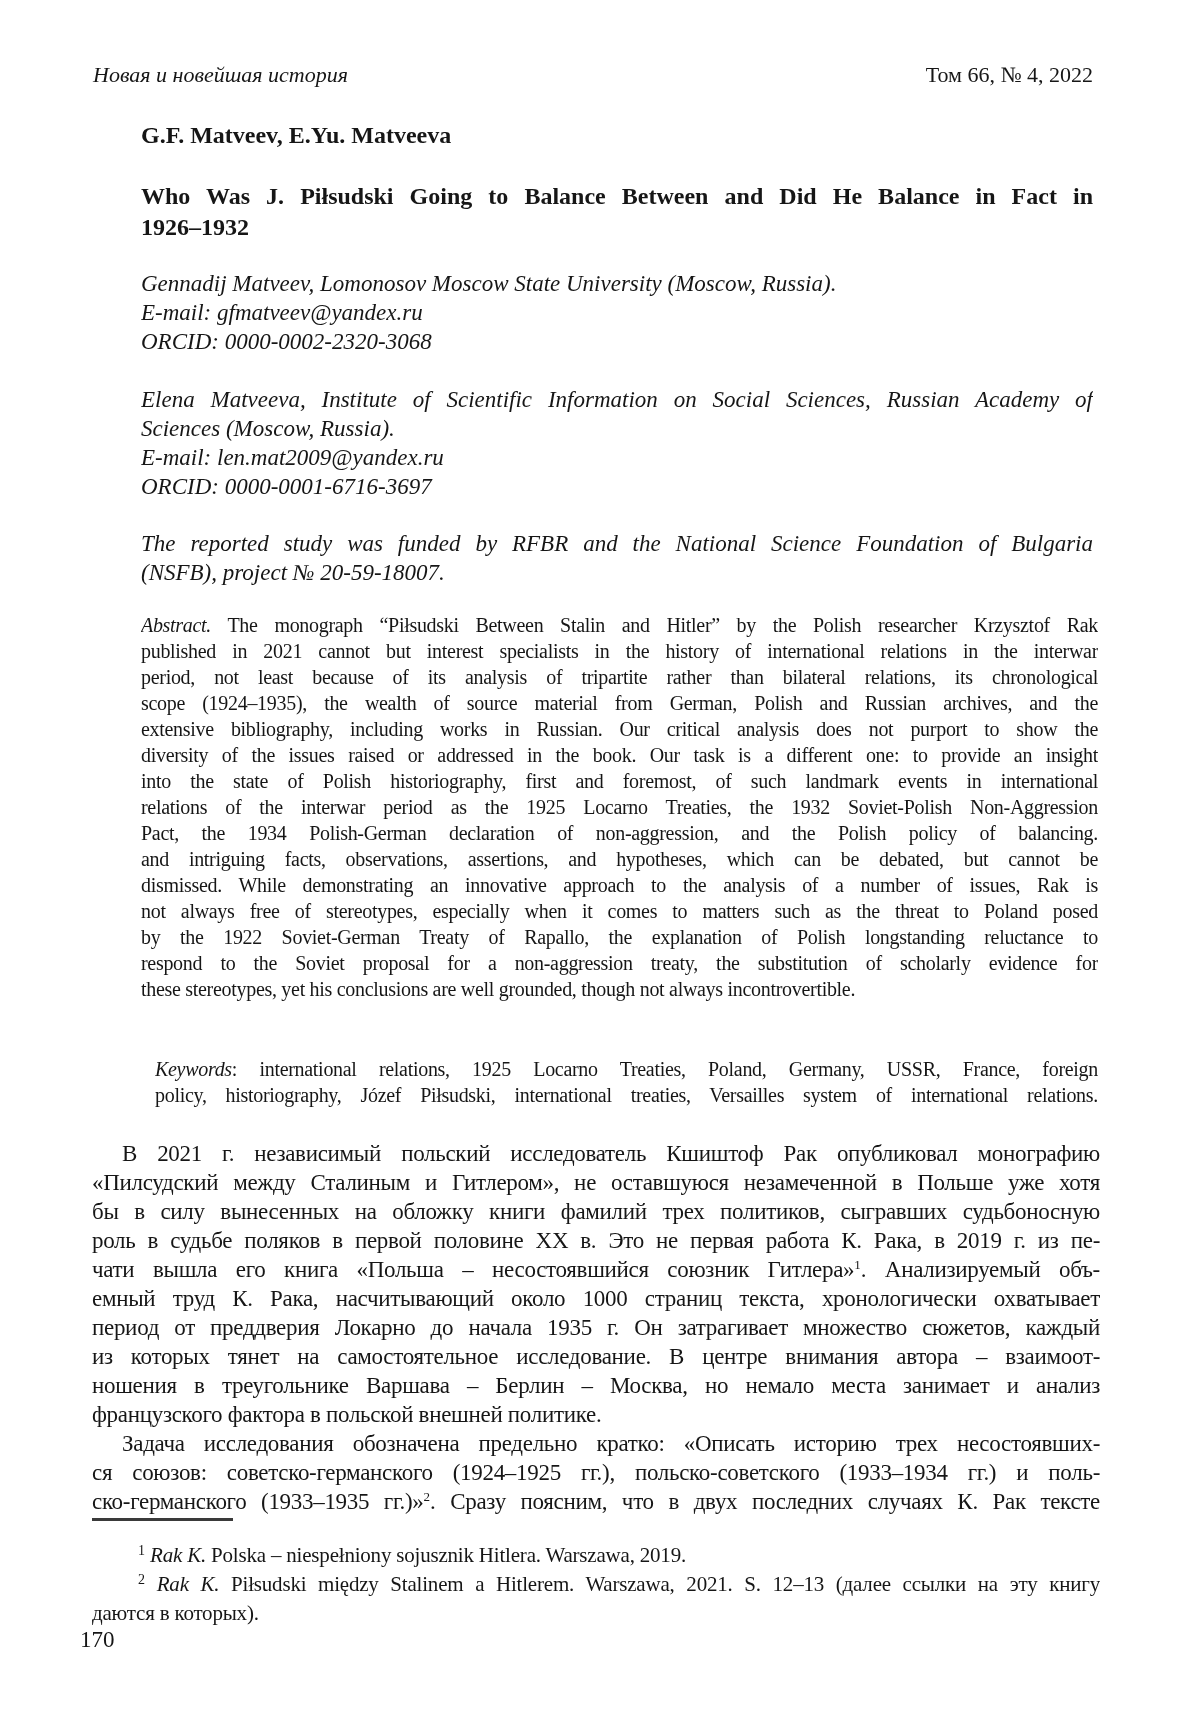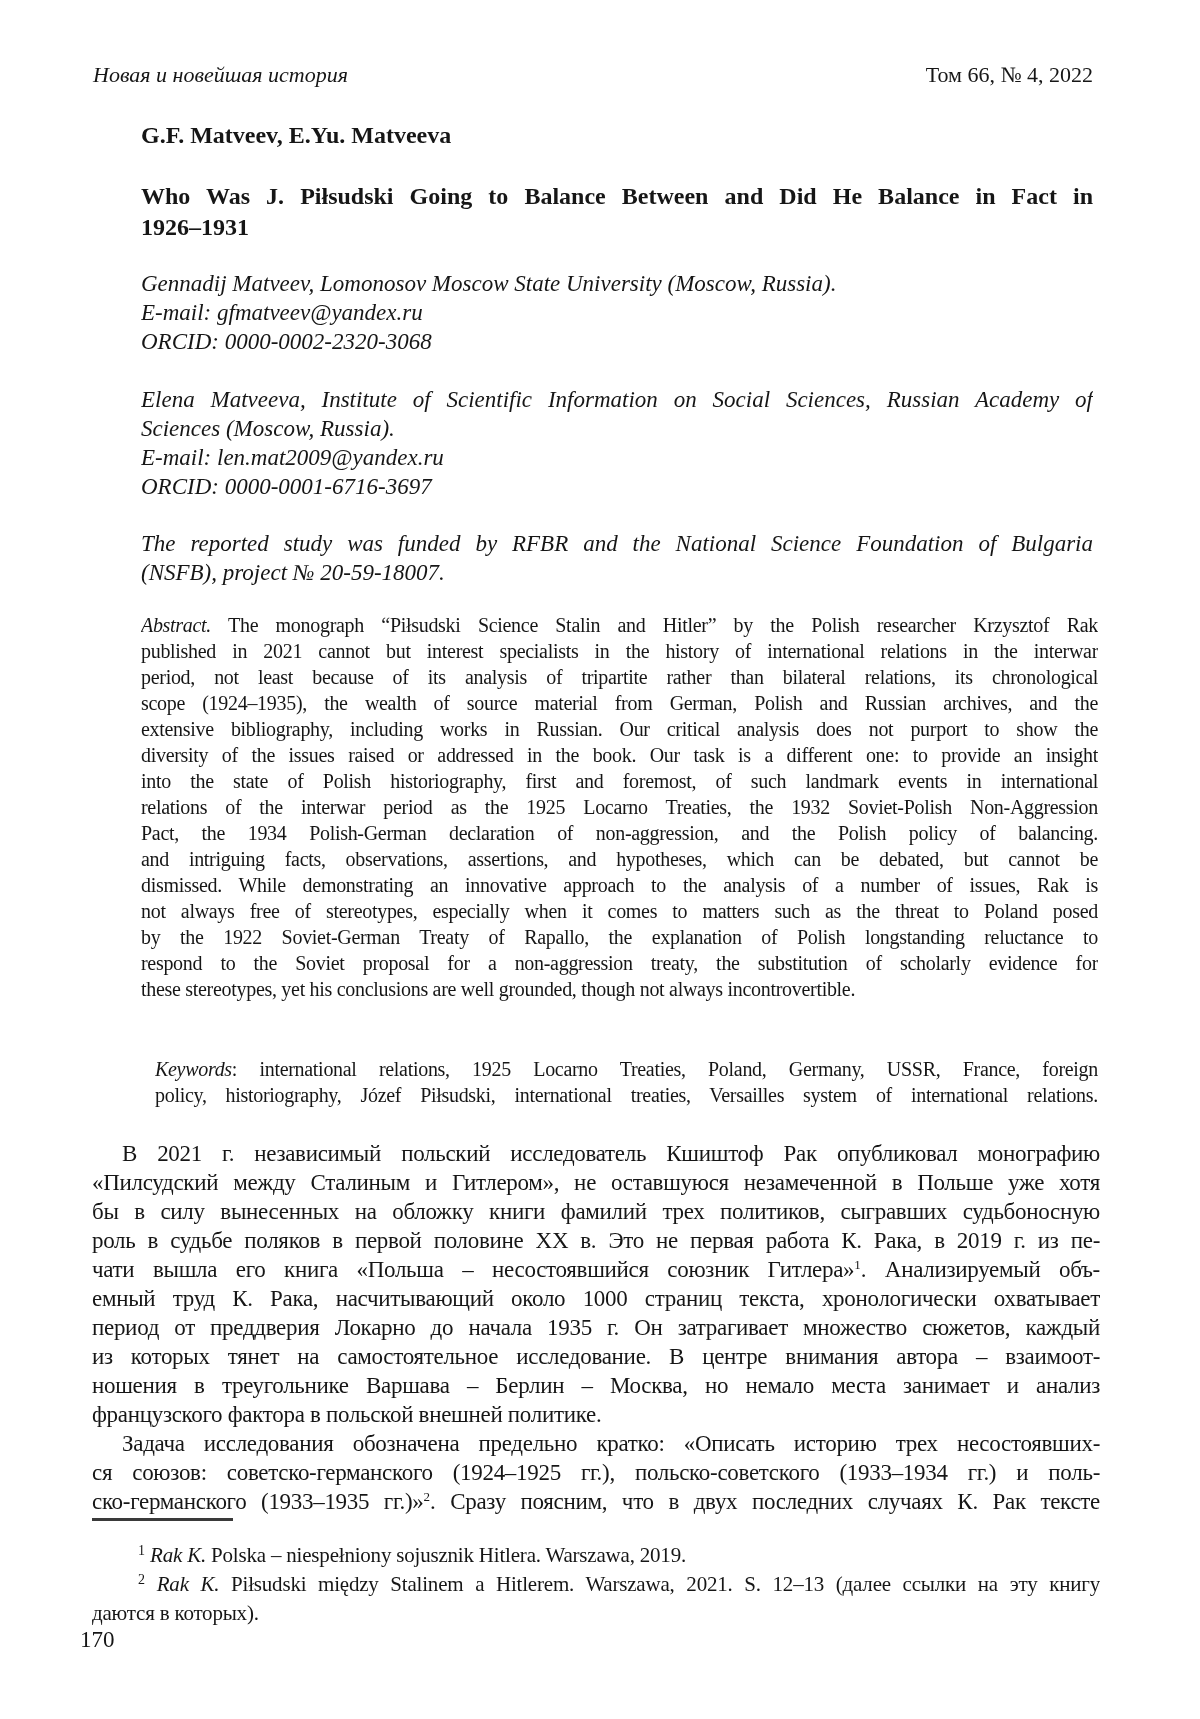--- a/index.html
+++ b/index.html
@@ -100,21 +100,21 @@
 
   <div class="abs runhead">
     <span class="journal">Новая и новейшая история</span>
     <span class="issue">Том 66, № 4, 2022</span>
   </div>
 
   <div class="abs authors">G.F. Matveev, E.Yu. Matveeva</div>
 
   <div class="abs title-block">
     <div class="tline jfull">Who Was J. Piłsudski Going to Balance Between and Did He Balance in Fact in</div>
-    <div class="tline">1926–1931</div>
+    <div class="tline">1926–1932</div>
   </div>
 
   <div class="abs affil affil1">
     <div class="aline">Gennadij Matveev, Lomonosov Moscow State University (Moscow, Russia).</div>
     <div class="aline">E-mail: gfmatveev@yandex.ru</div>
     <div class="aline">ORCID: 0000-0002-2320-3068</div>
   </div>
 
   <div class="abs affil affil2">
     <div class="aline jfull">Elena Matveeva, Institute of Scientific Information on Social Sciences, Russian Academy of</div>
@@ -122,21 +122,21 @@
     <div class="aline">E-mail: len.mat2009@yandex.ru</div>
     <div class="aline">ORCID: 0000-0001-6716-3697</div>
   </div>
 
   <div class="abs affil funding">
     <div class="aline jfull">The reported study was funded by RFBR and the National Science Foundation of Bulgaria</div>
     <div class="aline">(NSFB), project № 20-59-18007.</div>
   </div>
 
   <div class="abs abstract">
-    <div class="abline jfull"><i>Abstract.</i> <span>The monograph “Piłsudski Science Stalin and Hitler” by the Polish researcher Krzysztof Rak</span></div>
+    <div class="abline jfull"><i>Abstract.</i> <span>The monograph “Piłsudski Between Stalin and Hitler” by the Polish researcher Krzysztof Rak</span></div>
     <div class="abline jfull">published in 2021 cannot but interest specialists in the history of international relations in the interwar</div>
     <div class="abline jfull">period, not least because of its analysis of tripartite rather than bilateral relations, its chronological</div>
     <div class="abline jfull">scope (1924–1935), the wealth of source material from German, Polish and Russian archives, and the</div>
     <div class="abline jfull">extensive bibliography, including works in Russian. Our critical analysis does not purport to show the</div>
     <div class="abline jfull">diversity of the issues raised or addressed in the book. Our task is a different one: to provide an insight</div>
     <div class="abline jfull">into the state of Polish historiography, first and foremost, of such landmark events in international</div>
     <div class="abline jfull">relations of the interwar period as the 1925 Locarno Treaties, the 1932 Soviet-Polish Non-Aggression</div>
     <div class="abline jfull">Pact, the 1934 Polish-German declaration of non-aggression, and the Polish policy of balancing.</div>
     <div class="abline jfull">and intriguing facts, observations, assertions, and hypotheses, which can be debated, but cannot be</div>
     <div class="abline jfull">dismissed. While demonstrating an innovative approach to the analysis of a number of issues, Rak is</div>

